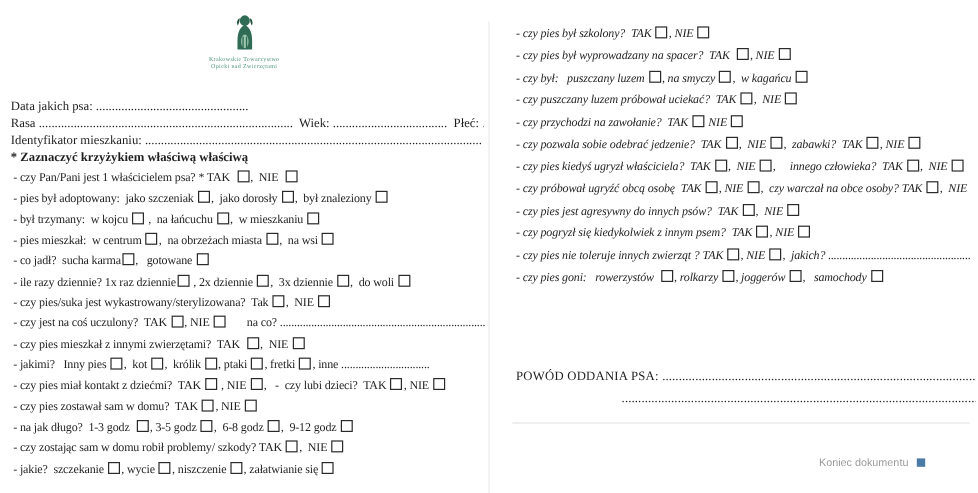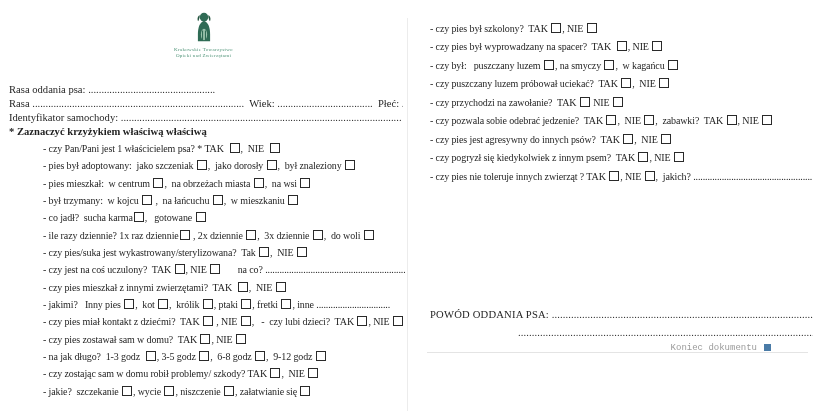--- a/index.html
+++ b/index.html
@@ -33,22 +33,22 @@
     position: absolute; top: 83px; left: 9px;
     width: 394px; overflow: hidden;
     font-size: 10.6px;
   }
   .f-line { line-height: 14px; white-space: pre; }
   .f-line.note { font-weight: bold; }
 
   
   .qcol { position: absolute; overflow: hidden; font-size: 10px; letter-spacing: -0.12px; }
   .q-left  { top: 140px; left: 11px;  width: 394px; }
-  .q-right { top: 20px;  left: 23px;  width: 383px; }
-  .q-left  .q-line { line-height: 17.35px; white-space: pre; margin-left: 32px; }
+  .q-right { top: 20px;  left: 23px;  width: 383px; font-style: italic; }
+  .q-left  .q-line { line-height: 17.35px; white-space: pre; }
   .q-right .q-line { line-height: 18.45px; white-space: pre; }
 
   .cbx {
     display: inline-block;
     width: 8px; height: 8px;
     border: 1px solid #2a2a2a;
     margin: 0 1px;
     vertical-align: -1px;
     background: #ffffff;
   }
@@ -64,22 +64,22 @@
   .r-dots { letter-spacing: 0.1px; }
   .r-line2 { padding-left: 88px; }
 
   .hdiv {
     position: absolute; top: 352px; left: 20px;
     width: 381px; height: 1px;
     background: #e4e4e4;
   }
 
   .footer {
-    position: absolute; top: 343px; right: 44px;
-    font-family: Liberation Mono, monospace;
+    position: absolute; top: 380px; right: 44px;
+    font-family: Liberation Sans, sans-serif;
     font-size: 9px;
     color: #9b9b9b;
   }
   .marker {
     display: inline-block;
     width: 7px; height: 7px;
     background: #4a7ba7;
     margin-left: 7px;
     vertical-align: -1px;
   }
@@ -101,31 +101,31 @@
         <rect x="9.0" y="18.5" width="1.1" height="10.5" fill="#2f6b55"></rect>
         <rect x="11.9" y="18.5" width="1.1" height="10.5" fill="#2f6b55"></rect>
       </svg>
       <div class="org">
         <div>Krakowskie Towarzystwo</div>
         <div>Opieki nad Zwierzętami</div>
       </div>
     </div>
 
     <div class="fields">
-      <div class="f-line">Rasa oddania psa: ................................................</div>
+      <div class="f-line">Data jakich psa: ................................................</div>
       <div class="f-line">Rasa ................................................................................  Wiek: ....................................  Płeć: ..........................................................................</div>
-      <div class="f-line">Identyfikator samochody: ..........................................................................................................</div>
+      <div class="f-line">Identyfikator mieszkaniu: ..........................................................................................................</div>
       <div class="f-line note">* Zaznaczyć krzyżykiem właściwą właściwą</div>
     </div>
 
     <div class="qcol q-left">
         <div class="q-line">- czy Pan/Pani jest 1 właścicielem psa? * TAK  <span class="cbx"></span>,  NIE  <span class="cbx"></span></div>
         <div class="q-line">- pies był adoptowany:  jako szczeniak <span class="cbx"></span>,  jako dorosły <span class="cbx"></span>,  był znaleziony <span class="cbx"></span></div>
+        <div class="q-line">- był trzymany:  w kojcu <span class="cbx"></span> ,  na łańcuchu <span class="cbx"></span>,  w mieszkaniu <span class="cbx"></span></div>
         <div class="q-line">- pies mieszkał:  w centrum <span class="cbx"></span>,  na obrzeżach miasta <span class="cbx"></span>,  na wsi <span class="cbx"></span></div>
-        <div class="q-line">- był trzymany:  w kojcu <span class="cbx"></span> ,  na łańcuchu <span class="cbx"></span>,  w mieszkaniu <span class="cbx"></span></div>
         <div class="q-line">- co jadł?  sucha karma<span class="cbx"></span>,   gotowane <span class="cbx"></span></div>
         <div class="q-line">- ile razy dziennie? 1x raz dziennie<span class="cbx"></span> , 2x dziennie <span class="cbx"></span>,  3x dziennie <span class="cbx"></span>,  do woli <span class="cbx"></span></div>
         <div class="q-line">- czy pies/suka jest wykastrowany/sterylizowana?  Tak <span class="cbx"></span>,  NIE <span class="cbx"></span></div>
         <div class="q-line">- czy jest na coś uczulony?  TAK <span class="cbx"></span>, NIE <span class="cbx"></span>       na co? ......................................................................................</div>
         <div class="q-line">- czy pies mieszkał z innymi zwierzętami?  TAK  <span class="cbx"></span>,  NIE <span class="cbx"></span></div>
         <div class="q-line">- jakimi?   Inny pies <span class="cbx"></span>,  kot <span class="cbx"></span>,  królik <span class="cbx"></span>, ptaki <span class="cbx"></span>, fretki <span class="cbx"></span>, inne ...............................</div>
         <div class="q-line">- czy pies miał kontakt z dziećmi?  TAK <span class="cbx"></span> , NIE <span class="cbx"></span>,   -  czy lubi dzieci?  TAK <span class="cbx"></span>, NIE <span class="cbx"></span></div>
         <div class="q-line">- czy pies zostawał sam w domu?  TAK <span class="cbx"></span>, NIE <span class="cbx"></span></div>
         <div class="q-line">- na jak długo?  1-3 godz  <span class="cbx"></span>, 3-5 godz <span class="cbx"></span>,  6-8 godz <span class="cbx"></span>,  9-12 godz <span class="cbx"></span></div>
         <div class="q-line">- czy zostając sam w domu robił problemy/ szkody? TAK <span class="cbx"></span>,  NIE <span class="cbx"></span></div>
@@ -136,23 +136,26 @@
   <div class="vdiv"></div>
 
   <div class="page page-right">
     <div class="qcol q-right">
         <div class="q-line">- czy pies był szkolony?  TAK <span class="cbx"></span>, NIE <span class="cbx"></span></div>
         <div class="q-line">- czy pies był wyprowadzany na spacer?  TAK  <span class="cbx"></span>, NIE <span class="cbx"></span></div>
         <div class="q-line">- czy był:   puszczany luzem <span class="cbx"></span>, na smyczy <span class="cbx"></span>,  w kagańcu <span class="cbx"></span></div>
         <div class="q-line">- czy puszczany luzem próbował uciekać?  TAK <span class="cbx"></span>,  NIE <span class="cbx"></span></div>
         <div class="q-line">- czy przychodzi na zawołanie?  TAK <span class="cbx"></span> NIE <span class="cbx"></span></div>
         <div class="q-line">- czy pozwala sobie odebrać jedzenie?  TAK <span class="cbx"></span>,  NIE <span class="cbx"></span>,  zabawki?  TAK <span class="cbx"></span>, NIE <span class="cbx"></span></div>
+        <div class="q-line">- czy pies kiedyś ugryzł właściciela?  TAK <span class="cbx"></span>,  NIE <span class="cbx"></span>,     innego człowieka?  TAK <span class="cbx"></span>,  NIE <span class="cbx"></span></div>
+        <div class="q-line">- czy próbował ugryźć obcą osobę  TAK <span class="cbx"></span>, NIE <span class="cbx"></span>,  czy warczał na obce osoby? TAK <span class="cbx"></span>,  NIE </div>
         <div class="q-line">- czy pies jest agresywny do innych psów?  TAK <span class="cbx"></span>,  NIE <span class="cbx"></span></div>
         <div class="q-line">- czy pogryzł się kiedykolwiek z innym psem?  TAK <span class="cbx"></span>, NIE <span class="cbx"></span></div>
         <div class="q-line">- czy pies nie toleruje innych zwierząt ? TAK <span class="cbx"></span>, NIE <span class="cbx"></span>,  jakich? ..................................................</div>
+        <div class="q-line">- czy pies goni:   rowerzystów  <span class="cbx"></span>, rolkarzy <span class="cbx"></span>, joggerów <span class="cbx"></span>,   samochody <span class="cbx"></span></div>
       </div>
 
     <div class="reason">
       <div class="r-line"><span class="r-label">POWÓD ODDANIA PSA: </span><span class="r-dots">........................................................................................................................................................</span></div>
       <div class="r-line r-line2"><span class="r-dots">............................................................................................................................................</span></div>
     </div>
 
     <div class="hdiv"></div>
 
     <div class="footer">

